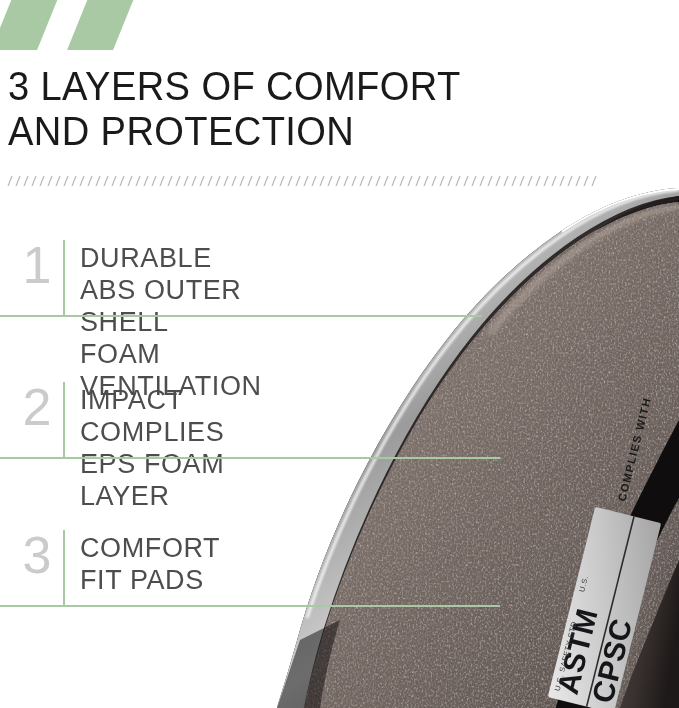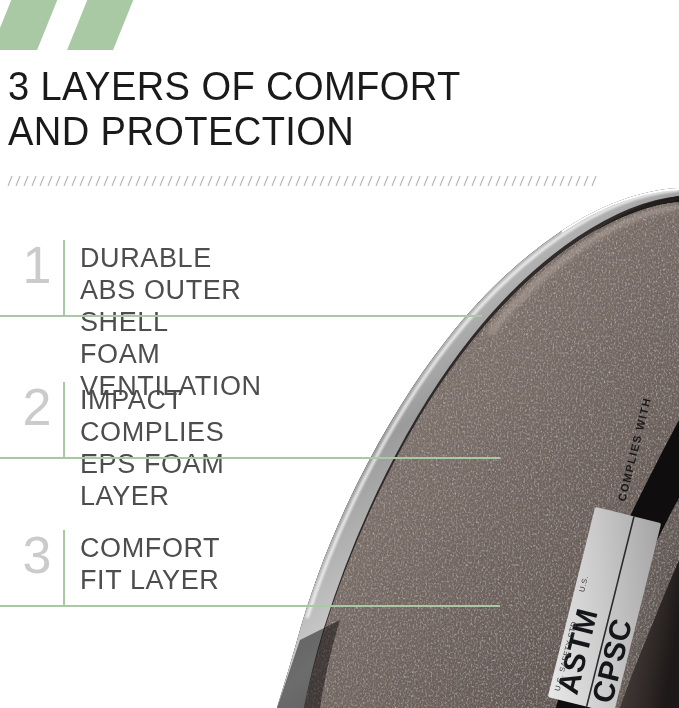--- a/index.html
+++ b/index.html
@@ -412,17 +412,17 @@
     <div class="item-vrule"></div>
     <div class="item-text">IMPACT COMPLIES
 EPS FOAM LAYER</div>
     <div class="item-hrule" style="width:500px"></div>
   </div>
 
   <div class="layer-item item-3">
     <div class="item-number">3</div>
     <div class="item-vrule"></div>
     <div class="item-text">COMFORT
-FIT LAYER</div>
+FIT PADS</div>
     <div class="item-hrule" style="width:500px"></div>
   </div>
 
 </div>
 
 </body></html>

